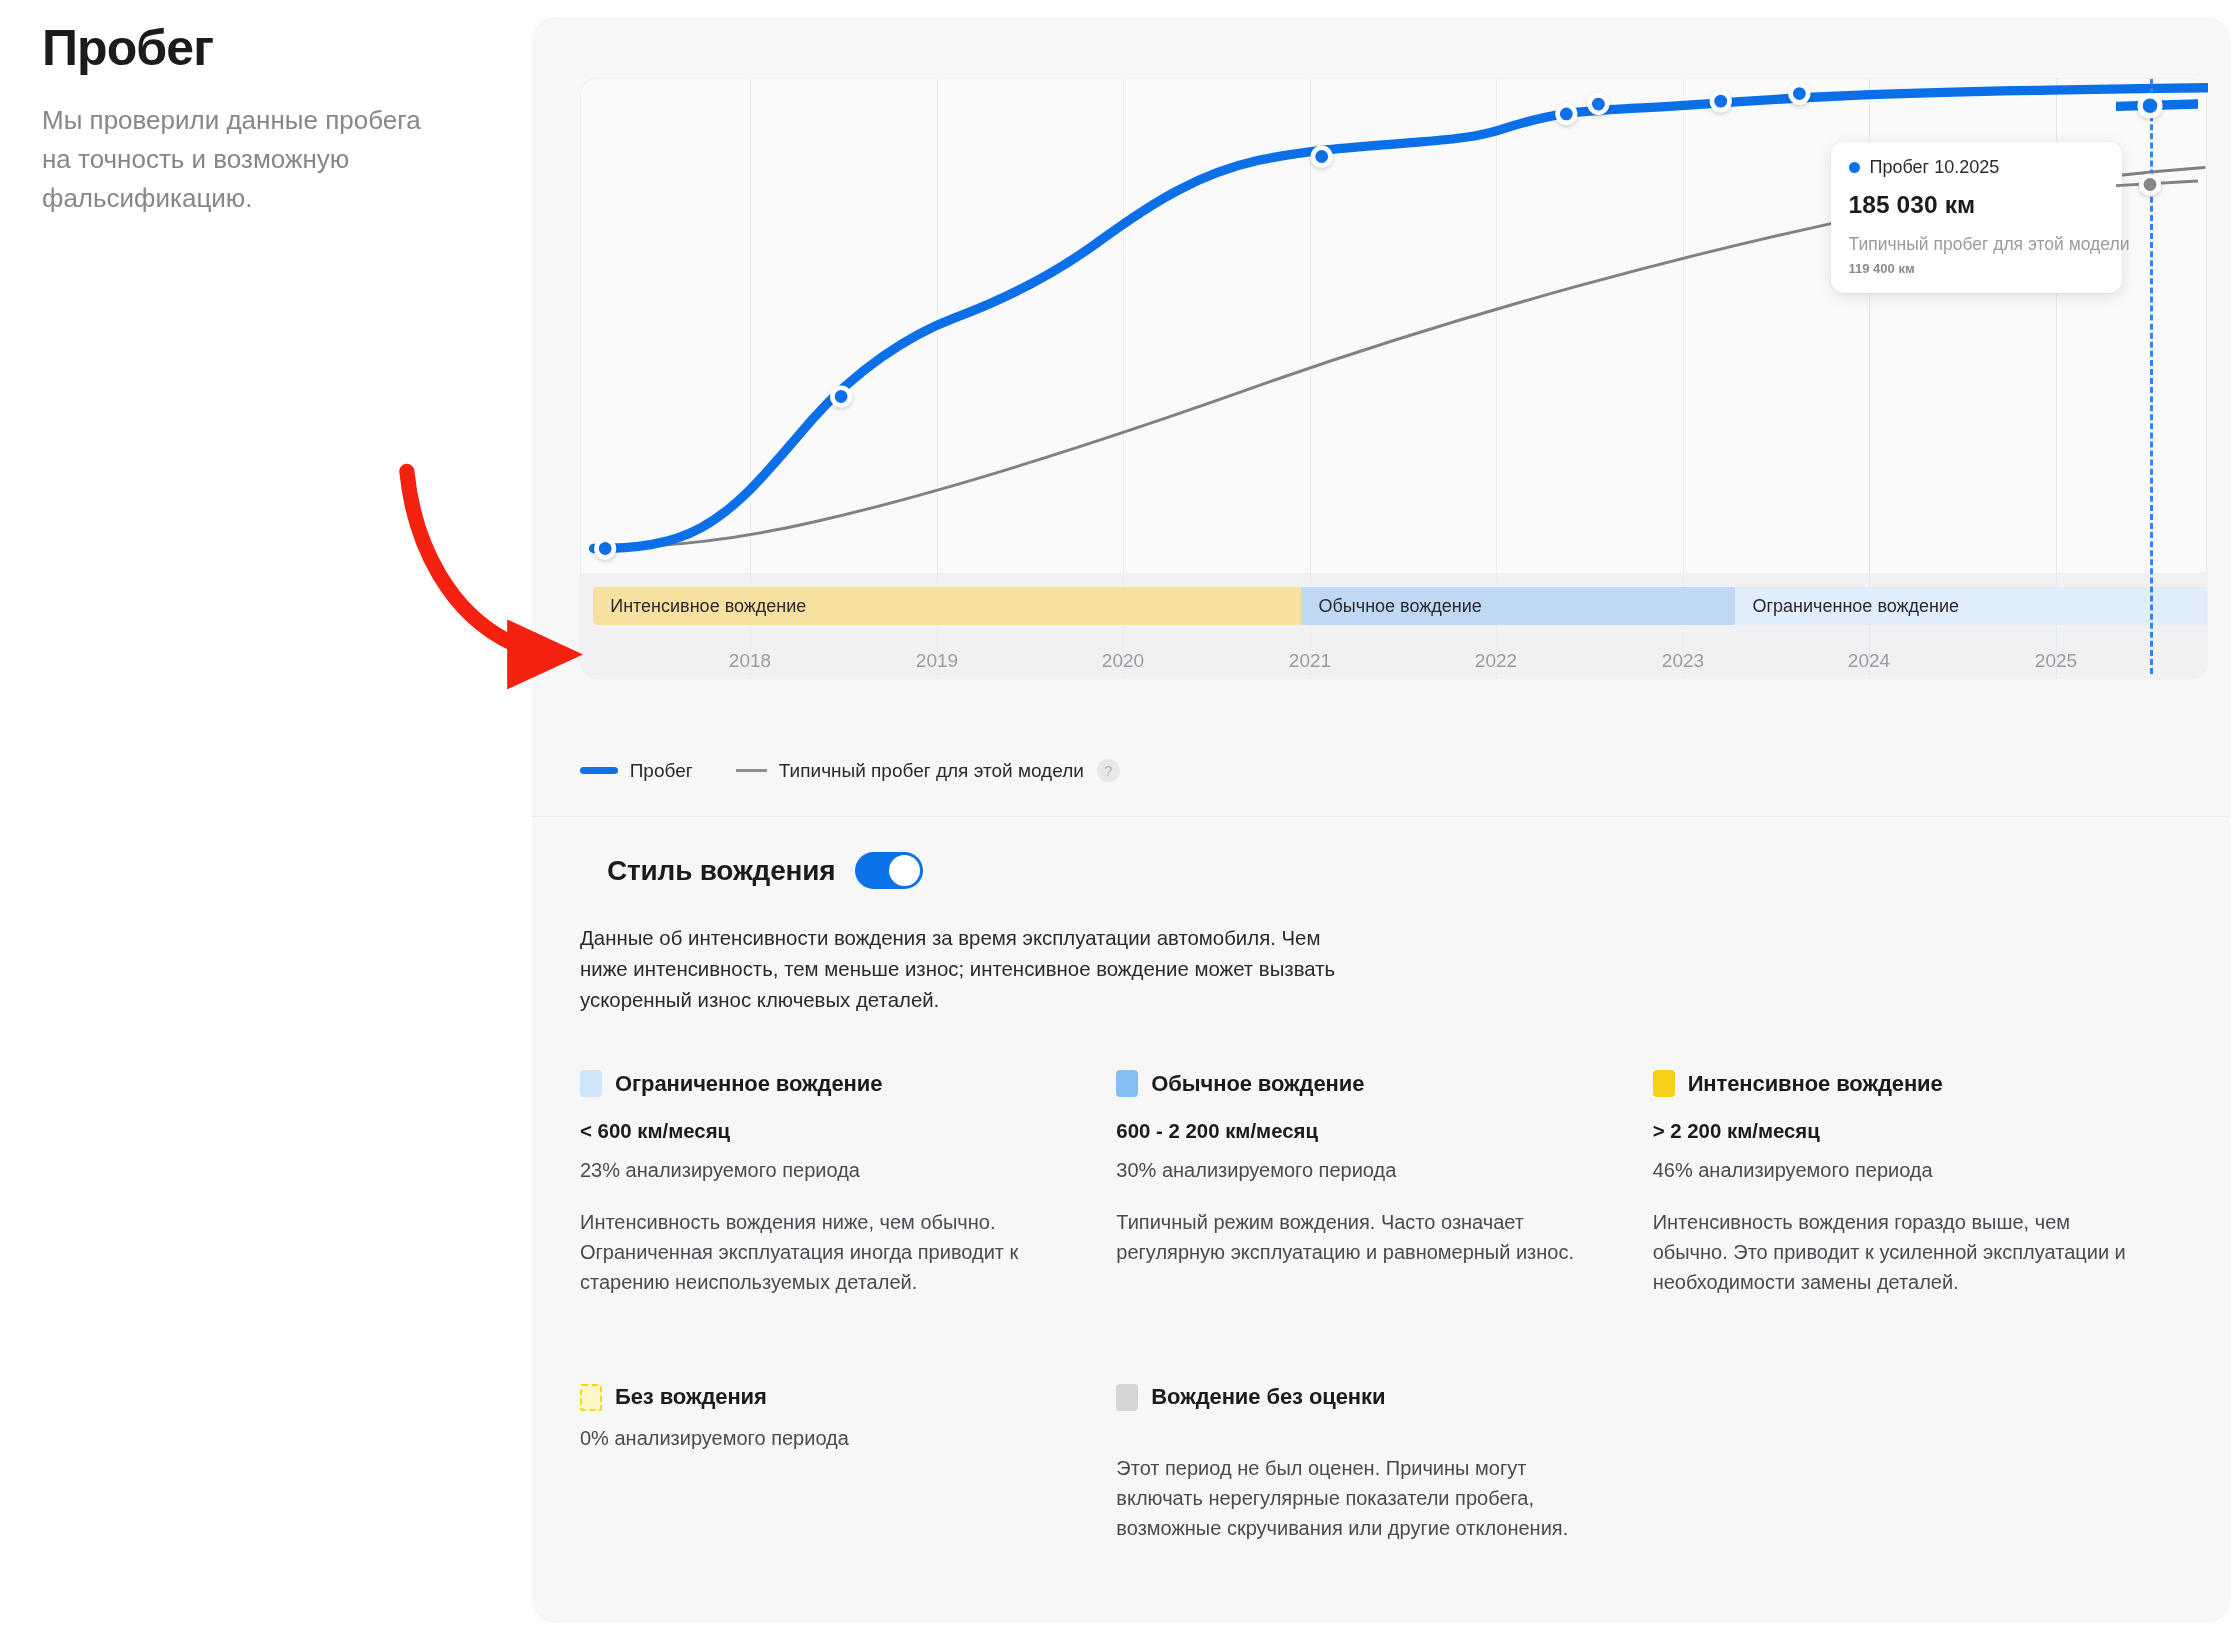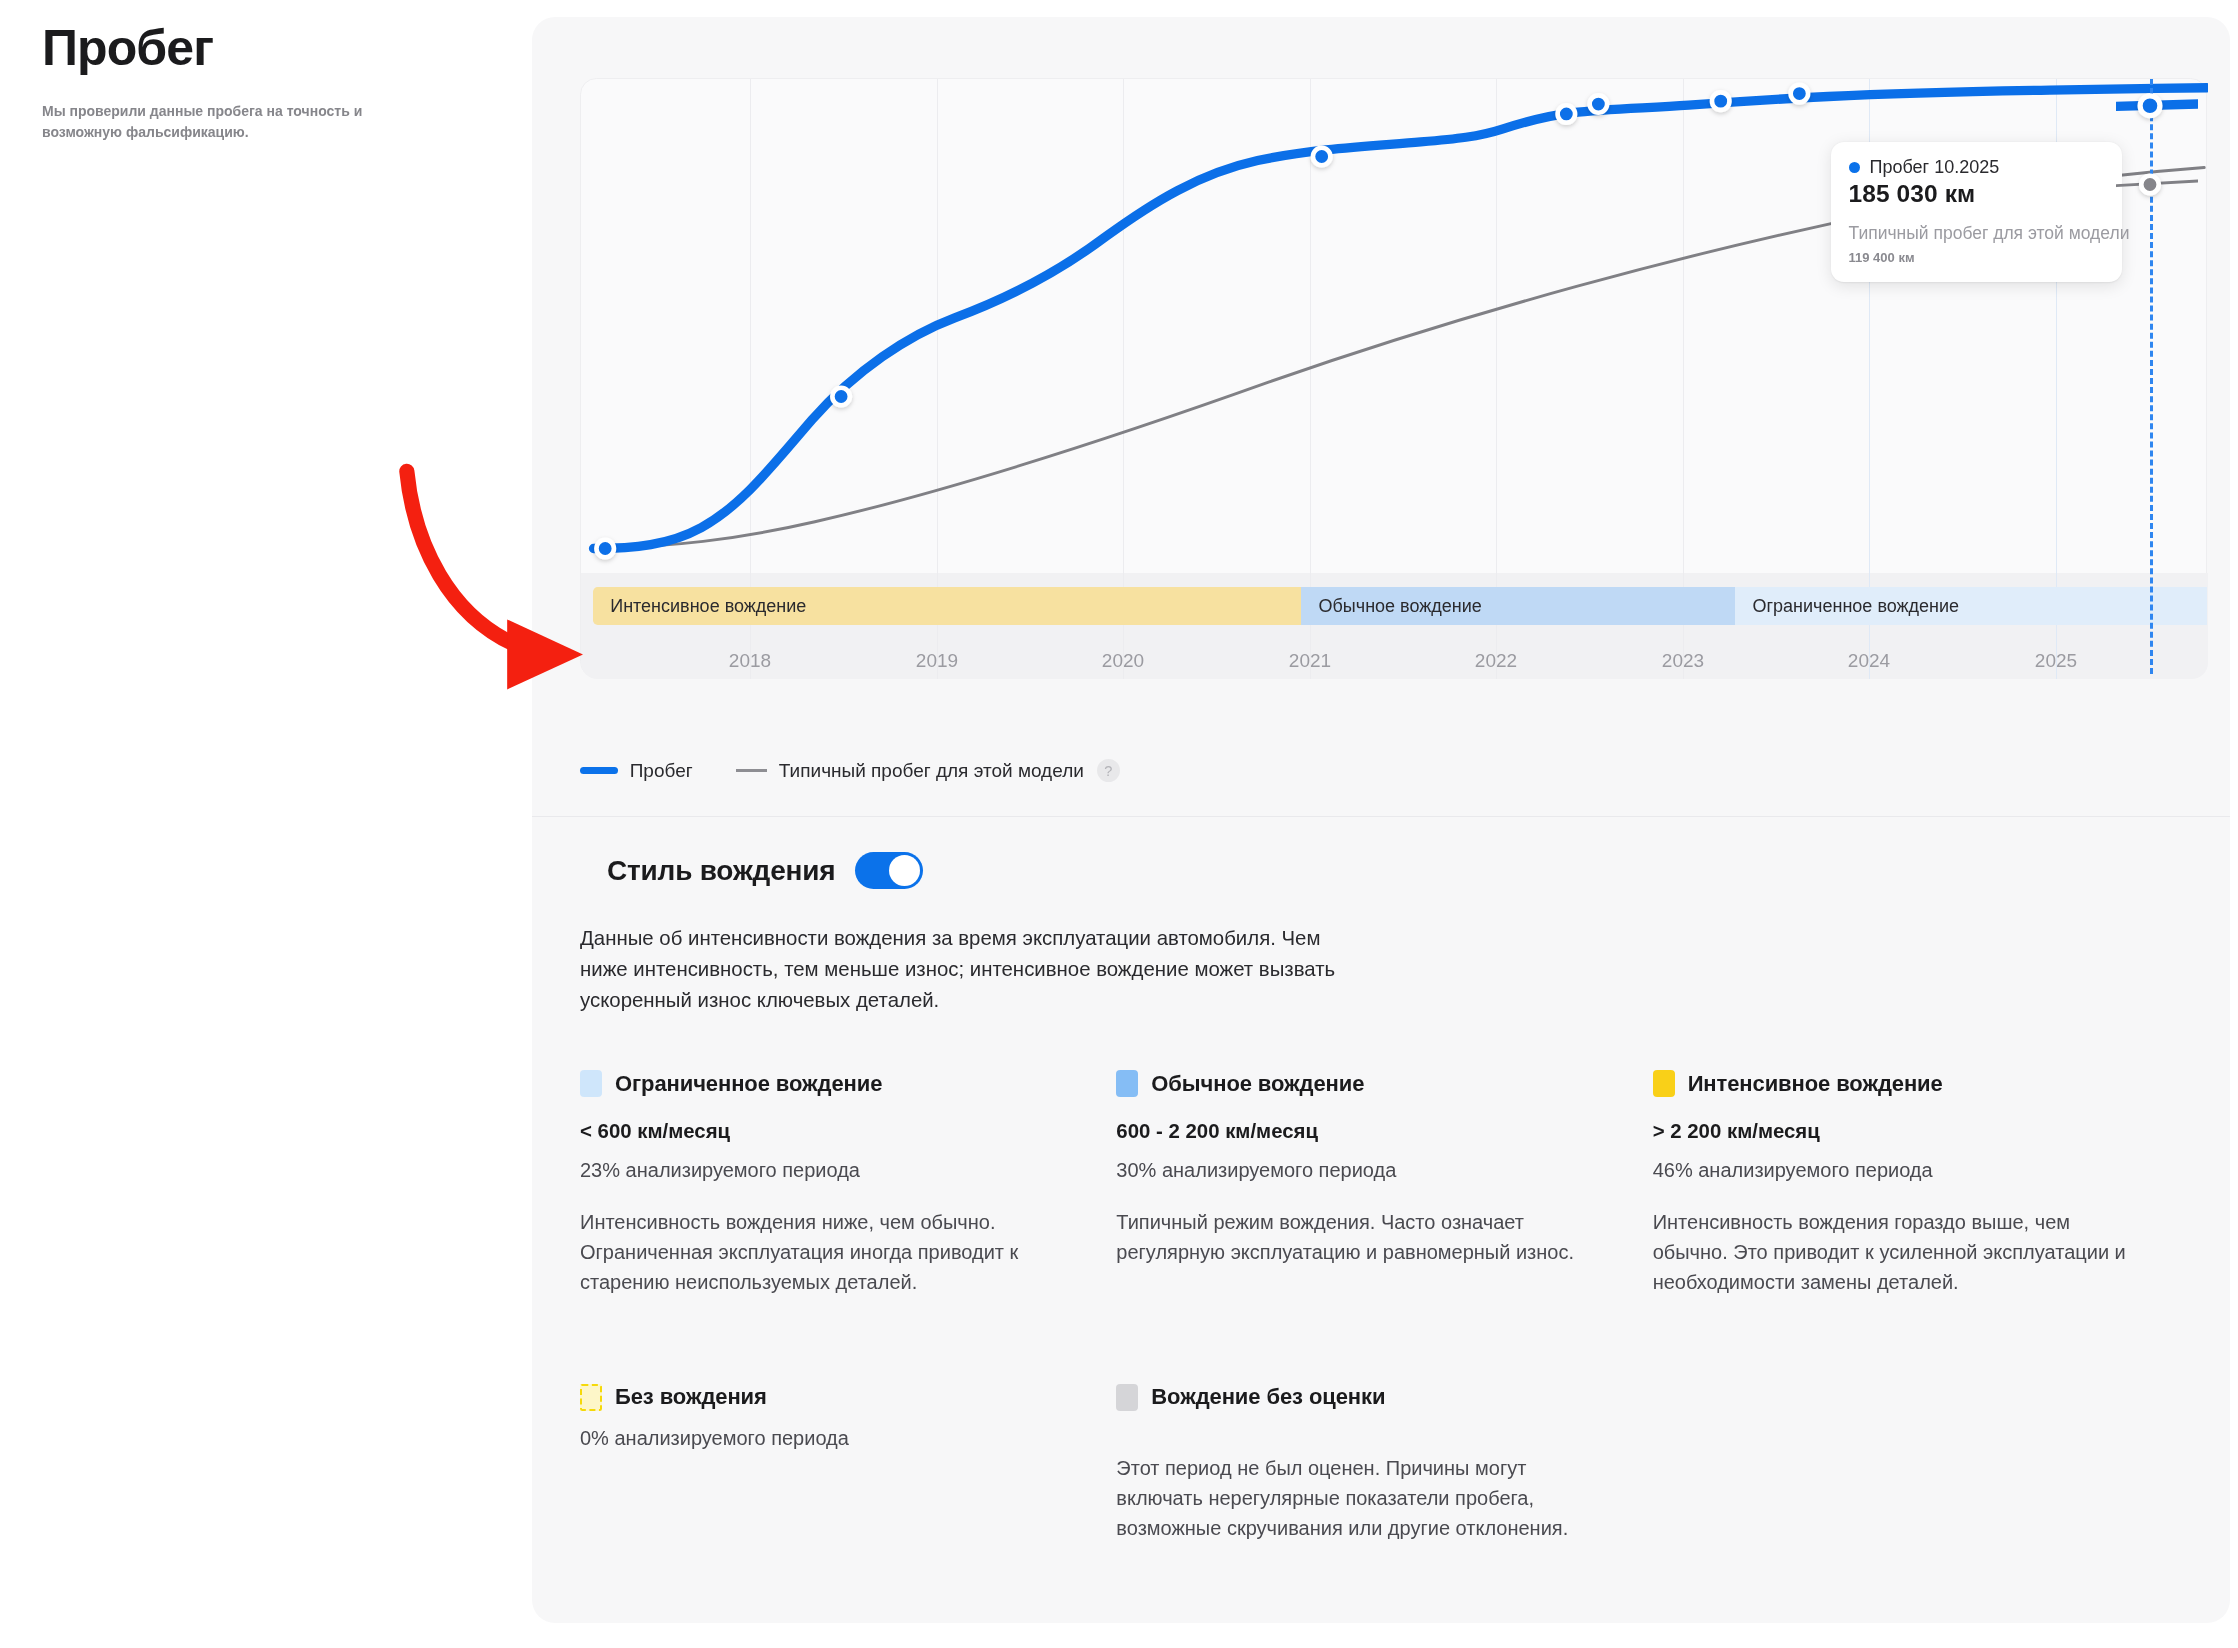--- a/index.html
+++ b/index.html
@@ -29,24 +29,24 @@
   }
   .page-title {
     font-size: 50px;
     line-height: 1.02;
     font-weight: 700;
     letter-spacing: -0.9px;
     color: #1b1b1d;
   }
   .page-subtitle {
     margin-top: 27px;
-    font-size: 14px;
+    font-size: 26px;
     line-height: 1.5;
     color: #86868b;
-    font-weight: 700;
+    font-weight: 400;
     max-width: 396px;
   }
 
   
   .main-card {
     position: absolute;
     left: 532px;
     top: 17px;
     width: 1698px;
     height: 1606px;
@@ -151,21 +151,21 @@
     padding: 15px 17.5px 17.5px 17.5px;
     z-index: 40;
   }
   .tt-row1 { display: flex; align-items: center; gap: 9.3px; }
   .tt-dot {
     width: 11.7px; height: 11.7px; border-radius: 50%;
     background: #0b72ea; flex: 0 0 auto;
   }
   .tt-label { font-size: 18px; color: #2a2a2e; white-space: nowrap; }
   .tt-value {
-    margin-top: 2px;
+    margin-top: 13px;
     font-size: 24.5px;
     font-weight: 700;
     color: #1b1b1d;
     letter-spacing: 0.1px;
   }
   .tt-sub {
     margin-top: 15px;
     font-size: 17.5px;
     color: #9b9ba1;
     white-space: nowrap;

